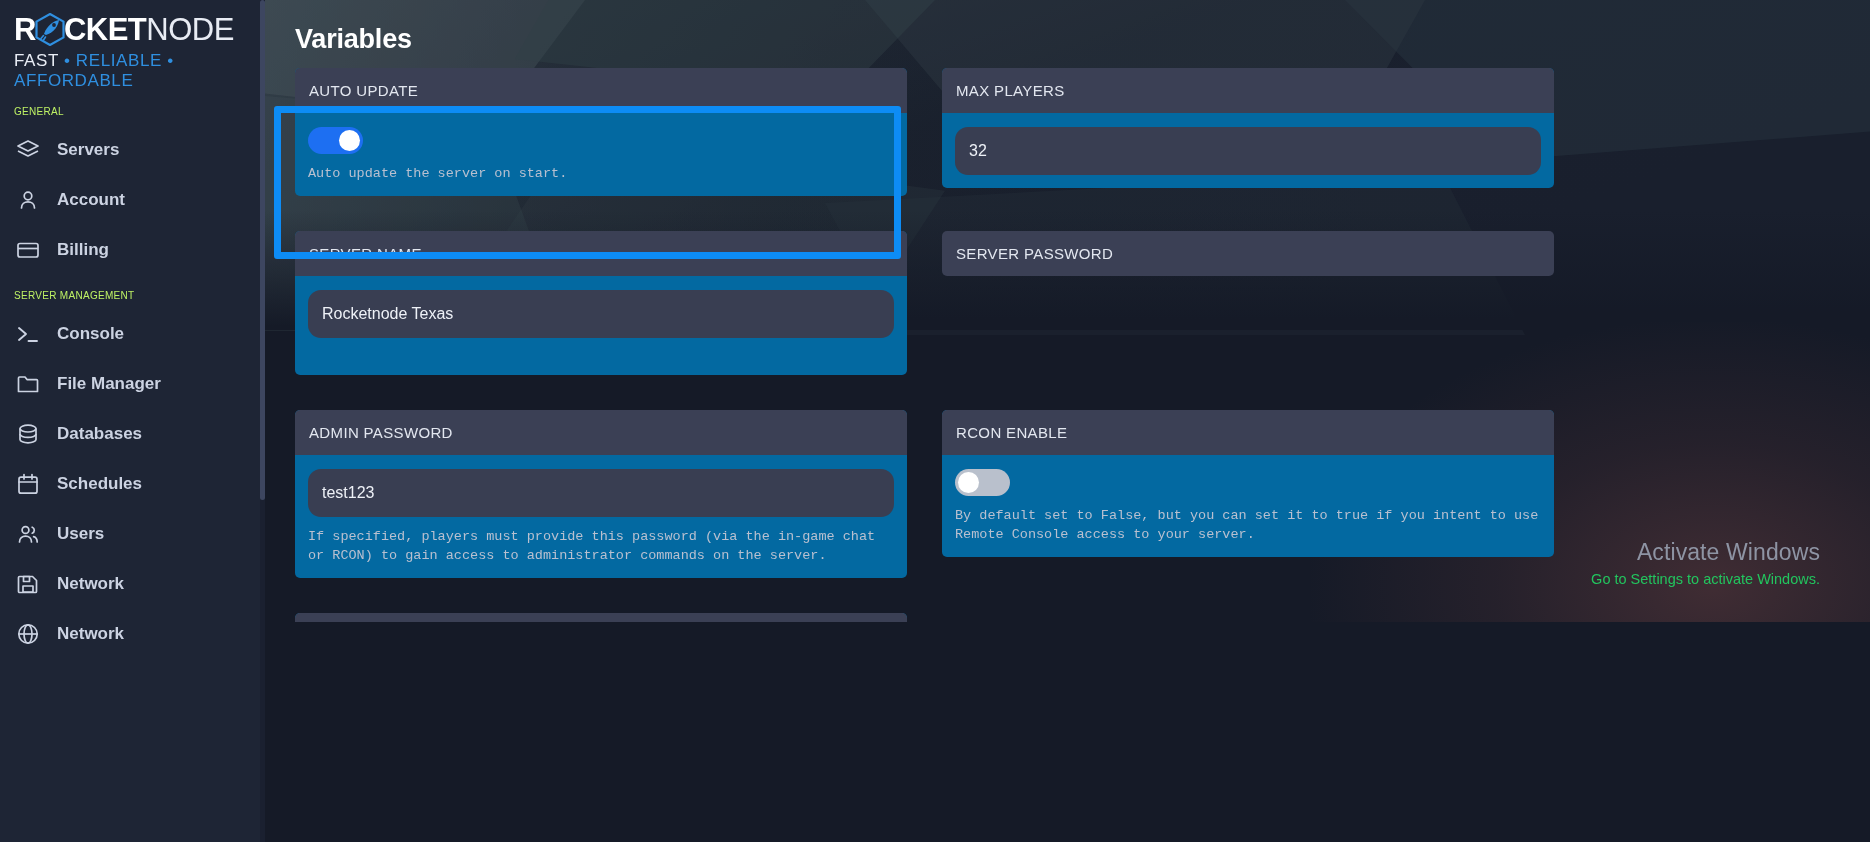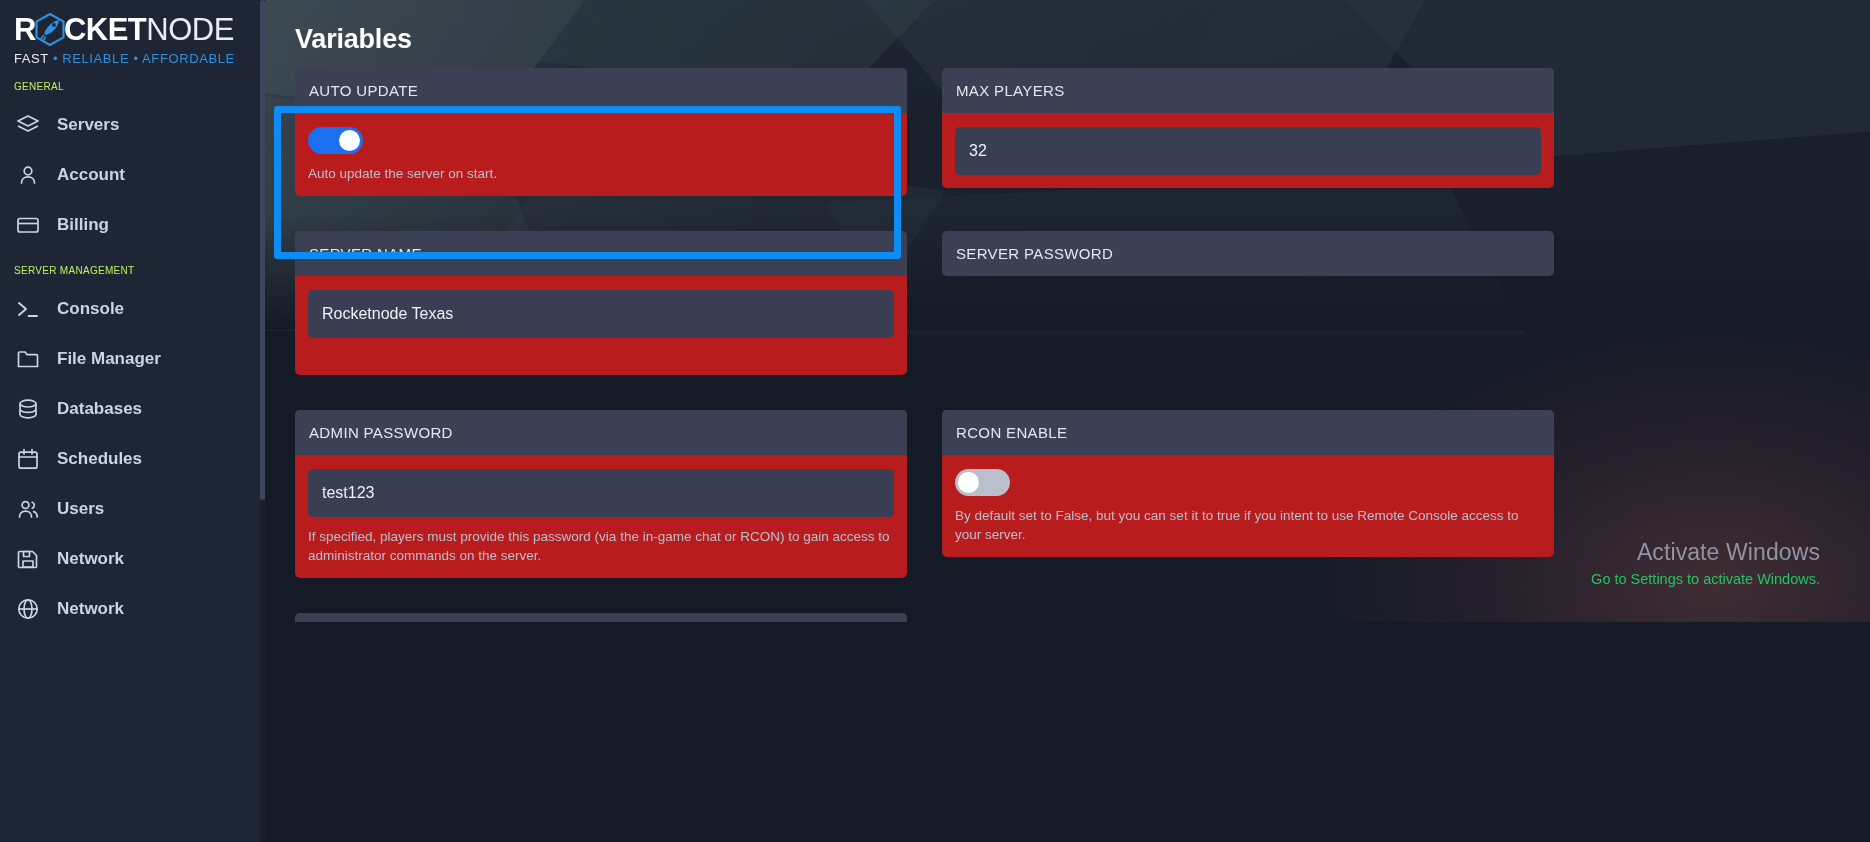--- a/index.html
+++ b/index.html
@@ -17,21 +17,21 @@
     background:#1e2535;
     padding:0 0 0 0;
     position:relative; z-index:5;
   }
   .logo-wrap { padding:10px 0 0 14px; }
   .logo-main { display:flex; align-items:center; height:38px; }
   .logo-text { font-size:31px; font-weight:bold; letter-spacing:-0.5px; line-height:1; }
   .lt-white { color:#ffffff; }
   .lt-light { color:#e8ecf4; font-weight:500; }
   .hexwrap { display:inline-block; width:30px; height:33px; position:relative; vertical-align:middle; margin:0 -1px; }
-  .logo-sub { font-size:13px; letter-spacing:0.6px; margin-top:3px; color:#2f8fe0; font-weight:500; }
+  .logo-sub { font-size:17px; letter-spacing:0.6px; margin-top:3px; color:#2f8fe0; font-weight:500; }
   .logo-sub .w { color:#e9edf5; }
 
   .nav-section {
     color:#bef264; font-size:10px; letter-spacing:0.3px;
     padding:0 0 0 14px; margin-top:15px; margin-bottom:8px; font-weight:400;
   }
   .nav-item {
     display:flex; align-items:center; gap:17px;
     height:50px; padding-left:16px;
     color:#ccd3e2; font-size:17px; cursor:pointer;font-weight:bold;
@@ -80,36 +80,36 @@
     font-size:27px; color:#ffffff; font-weight:bold;
     margin:24px 0 0 30px; letter-spacing:-0.2px;
   }
 
   .grid {
     display:grid; grid-template-columns:612px 612px; gap:35px;
     padding:13px 0 0 30px; align-items:start;
   }
 
   .card {
-    background:#b91c1c; border-radius:5px; overflow:hidden;
+    background:#0369a1; border-radius:5px; overflow:hidden;
     position:relative;
   }
   .card-head {
     background:#3b4055; padding:14px 14px 14px 14px;
     font-size:15px; color:#e3e7f0; letter-spacing:.35px;
   }
   .card-body { padding:14px 13px 13px 13px; }
   .field {
-    background:#393e52; border:none; border-radius:5px;
+    background:#393e52; border:none; border-radius:13px;
     height:48px; width:100%; padding:0 14px;
     color:#eef1f7; font-size:16px; font-family:"Liberation Sans", sans-serif;
     outline:none;
   }
   .help {
-    font-size:13.5px; color:#b9c0d0; line-height:1.36; margin-top:11px;
+    font-size:13.5px; color:#b9c0d0; line-height:1.36; margin-top:11px;font-family:Liberation Mono, monospace;
   }
 
   
   .toggle { width:55px; height:27px; border-radius:14px; position:relative; cursor:pointer; display:block; }
   .toggle.on { background:#1d6ff2; }
   .toggle.off { background:#b9c0cc; }
   .toggle .knob { position:absolute; top:3px; width:21px; height:21px; border-radius:50%; background:#ffffff; }
   .toggle.on .knob { left:31px; }
   .toggle.off .knob { left:3px; }
 

